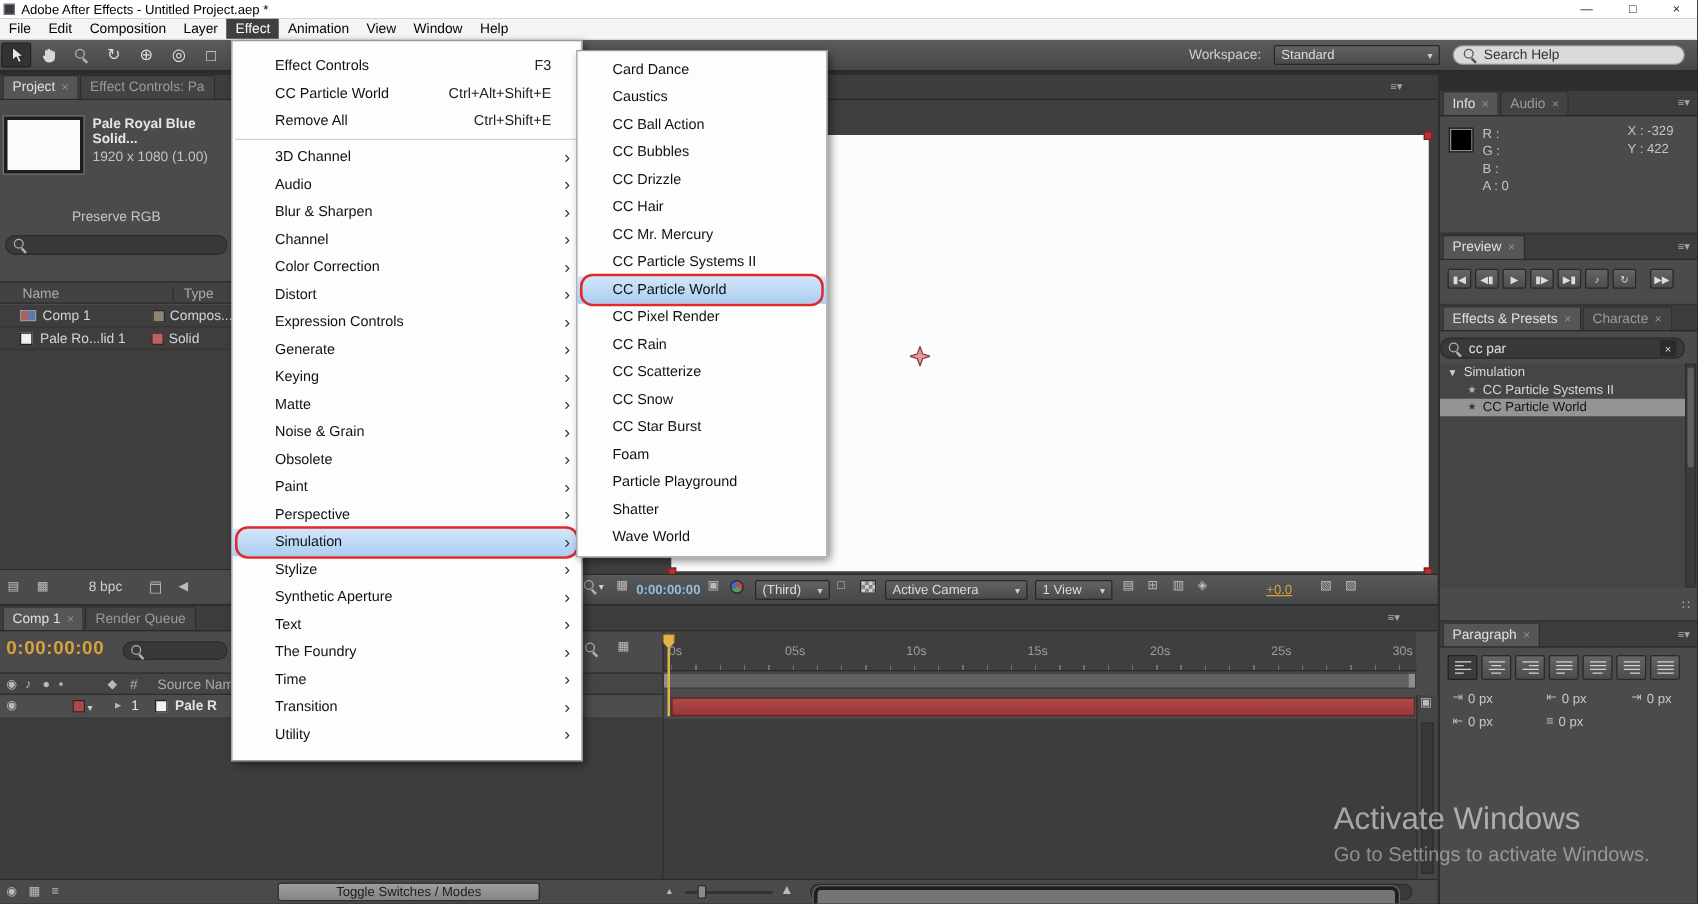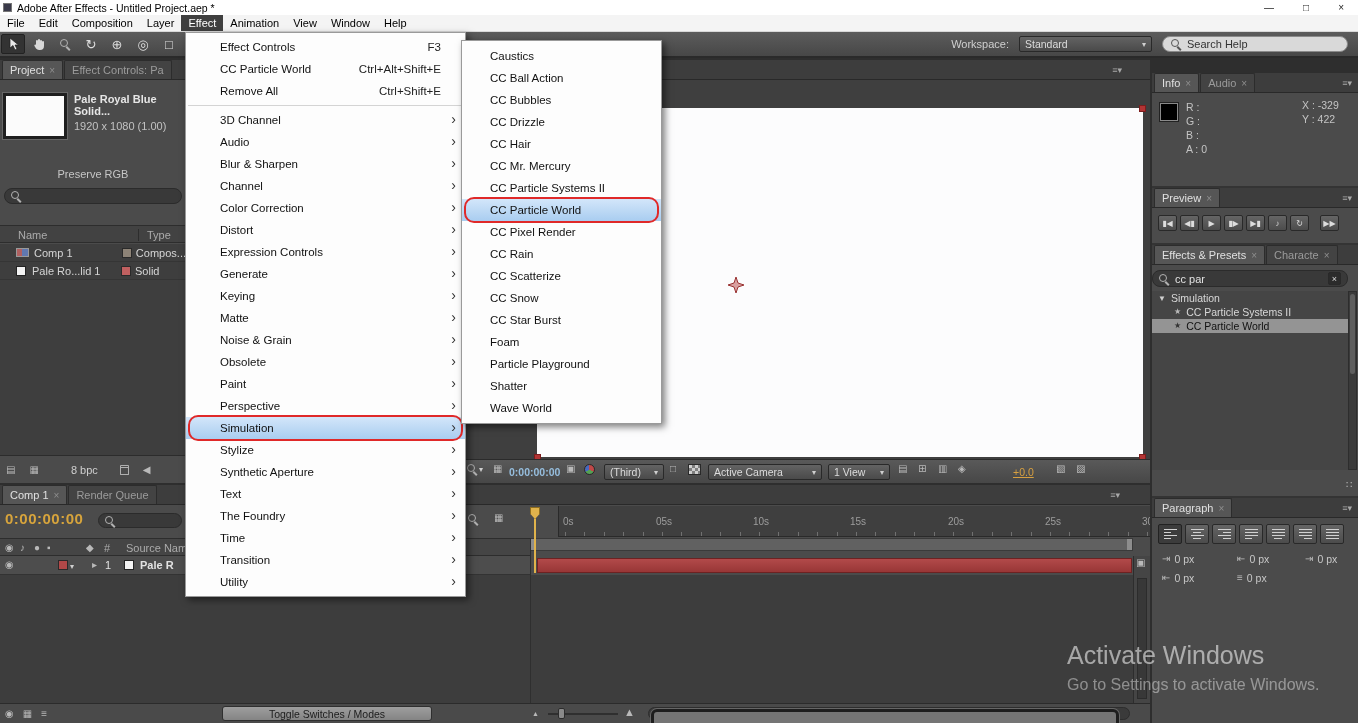--- a/index.html
+++ b/index.html
@@ -81,41 +81,41 @@
   .al.c{align-items:center;}.al.r{align-items:flex-end;}
   .al.l i:nth-child(even),.al.c i:nth-child(even),.al.r i:nth-child(even){width:60%;}
   .al.jl i:last-child{width:60%;}
   .al.jc i:last-child{width:60%;align-self:center;}
   .al.jr i:last-child{width:60%;align-self:flex-end;}
   .pfield{position:absolute;display:flex;align-items:center;gap:4px;color:#c8c8c8;font-size:10.5px;}
 
   
   .tl-time{position:absolute;left:5px;top:25px;color:#d7a43c;font-size:15px;font-weight:bold;letter-spacing:0.5px;}
   .tl-colhead{position:absolute;left:0;top:53px;width:530px;height:18px;background:#454545;border-top:1px solid #2d2d2d;border-bottom:1px solid #2d2d2d;color:#ababab;}
-  .tl-ruler{position:absolute;left:530px;top:21px;width:603px;height:31px;background:#3f3f3f;border-bottom:1px solid #2a2a2a;border-left:1px solid #2a2a2a;margin-left:28px;}
+  .tl-ruler{position:absolute;left:530px;top:21px;width:603px;height:31px;background:#3f3f3f;border-bottom:1px solid #2a2a2a;border-left:1px solid #2a2a2a;}
   .tl-ruler::after{content:'';position:absolute;left:6px;right:0;bottom:0;height:4px;background:repeating-linear-gradient(90deg,#707070 0 1px,transparent 1px 19.4px);}
   .rlabel{position:absolute;top:10px;color:#9d9d9d;font-size:10px;}
   .workarea{position:absolute;left:530px;top:53px;width:603px;height:13px;background:#616161;border:1px solid #3a3a3a;}
   .workarea::before,.workarea::after{content:'';position:absolute;top:0;bottom:0;width:5px;background:#8d8d8d;}
   .workarea::before{left:0;}.workarea::after{right:0;}
   .layer-left{position:absolute;left:0;top:71px;width:530px;height:19px;background:#4d4d4d;border-bottom:1px solid #333;color:#e2e2e2;}
   .layer-bar{position:absolute;left:537px;top:73px;width:595px;height:15px;background:linear-gradient(#b24a4a,#983636);border:1px solid #6d2222;}
   .cti{position:absolute;left:534px;top:22px;width:2px;height:66px;background:#e0b34c;z-index:5;}
   .cti-head{position:absolute;left:530px;top:22px;width:10px;height:12px;background:#e0b34c;border:1px solid #8f6d1e;clip-path:polygon(0 0,100% 0,100% 55%,50% 100%,0 55%);z-index:6;}
   .tl-empty{position:absolute;left:0;top:90px;right:17px;bottom:20px;background:#3d3d3d;}
   .tl-gutter{position:absolute;right:0;top:71px;width:17px;bottom:20px;background:#454545;border-left:1px solid #2d2d2d;}
   .tl-bottom{position:absolute;left:0;right:0;bottom:0;height:20px;background:#4a4a4a;border-top:1px solid #2b2b2b;display:flex;align-items:center;}
   .toggle-btn{position:absolute;left:222px;top:2px;width:210px;height:15px;background:linear-gradient(#9e9e9e,#848484);border:1px solid #2f2f2f;border-radius:3px;color:#1c1c1c;display:flex;align-items:center;justify-content:center;font-size:10.5px;}
   .hscroll{position:absolute;left:648px;top:3px;width:482px;height:13px;background:#3a3a3a;border-radius:7px;border:1px solid #2d2d2d;}
   .hscroll .thumb{position:absolute;left:2px;top:1px;bottom:1px;width:468px;background:#757575;border-radius:6px;}
   .zoomline{position:absolute;left:548px;top:9px;width:70px;height:2px;background:#2f2f2f;}
   .zoomhandle{position:absolute;left:558px;top:4px;width:7px;height:11px;background:#8a8a8a;border:1px solid #2c2c2c;border-radius:2px;}
 
   
-  .menu-panel{position:absolute;background:#fdfdfd;border:1px solid #9a9a9a;box-shadow:3px 3px 7px rgba(0,0,0,.5);color:#111;z-index:100;padding:3px 0;}
+  .menu-panel{position:absolute;background:#fdfdfd;border:1px solid #9a9a9a;box-shadow:3px 3px 7px rgba(0,0,0,.5);color:#111;z-index:100;padding:9px 0;}
   .menu-item{height:22px;display:flex;align-items:center;position:relative;font-size:11.5px;padding:0 10px 0 34px;}
   .menu-item .shortcut{margin-left:auto;padding-right:14px;color:#222;}
   .menu-item .sub-arrow{position:absolute;right:9px;font-size:14px;color:#333;top:2px;}
   .menu-sep{height:1px;background:#d4d4d4;margin:3px 2px;}
   .menu-item.hl{background:linear-gradient(#d3e6fa,#a9cdf0);}
   .annot{position:absolute;left:2px;right:2px;top:-2px;bottom:-2px;border:2.5px solid #e02929;border-radius:10px;pointer-events:none;}
   .submenu .menu-item{padding-left:28px;}
 
   .watermark{position:absolute;left:1067px;top:641px;z-index:40;pointer-events:none;}
   .wm1{font-size:25px;color:rgba(255,255,255,0.55);}
@@ -629,20 +629,23 @@
         <span class="sub-arrow">›</span>
       </div>
     <div class="menu-item">
         <span>Utility</span>
         <span class="sub-arrow">›</span>
       </div>
   </div>
 
   <div class="menu-panel submenu" style="left:461px;top:40px;width:201px;z-index:101;padding:4px 0;">
     <div class="menu-item">
+        <span>Card Dance</span>
+      </div>
+    <div class="menu-item">
         <span>Caustics</span>
       </div>
     <div class="menu-item">
         <span>CC Ball Action</span>
       </div>
     <div class="menu-item">
         <span>CC Bubbles</span>
       </div>
     <div class="menu-item">
         <span>CC Drizzle</span>

